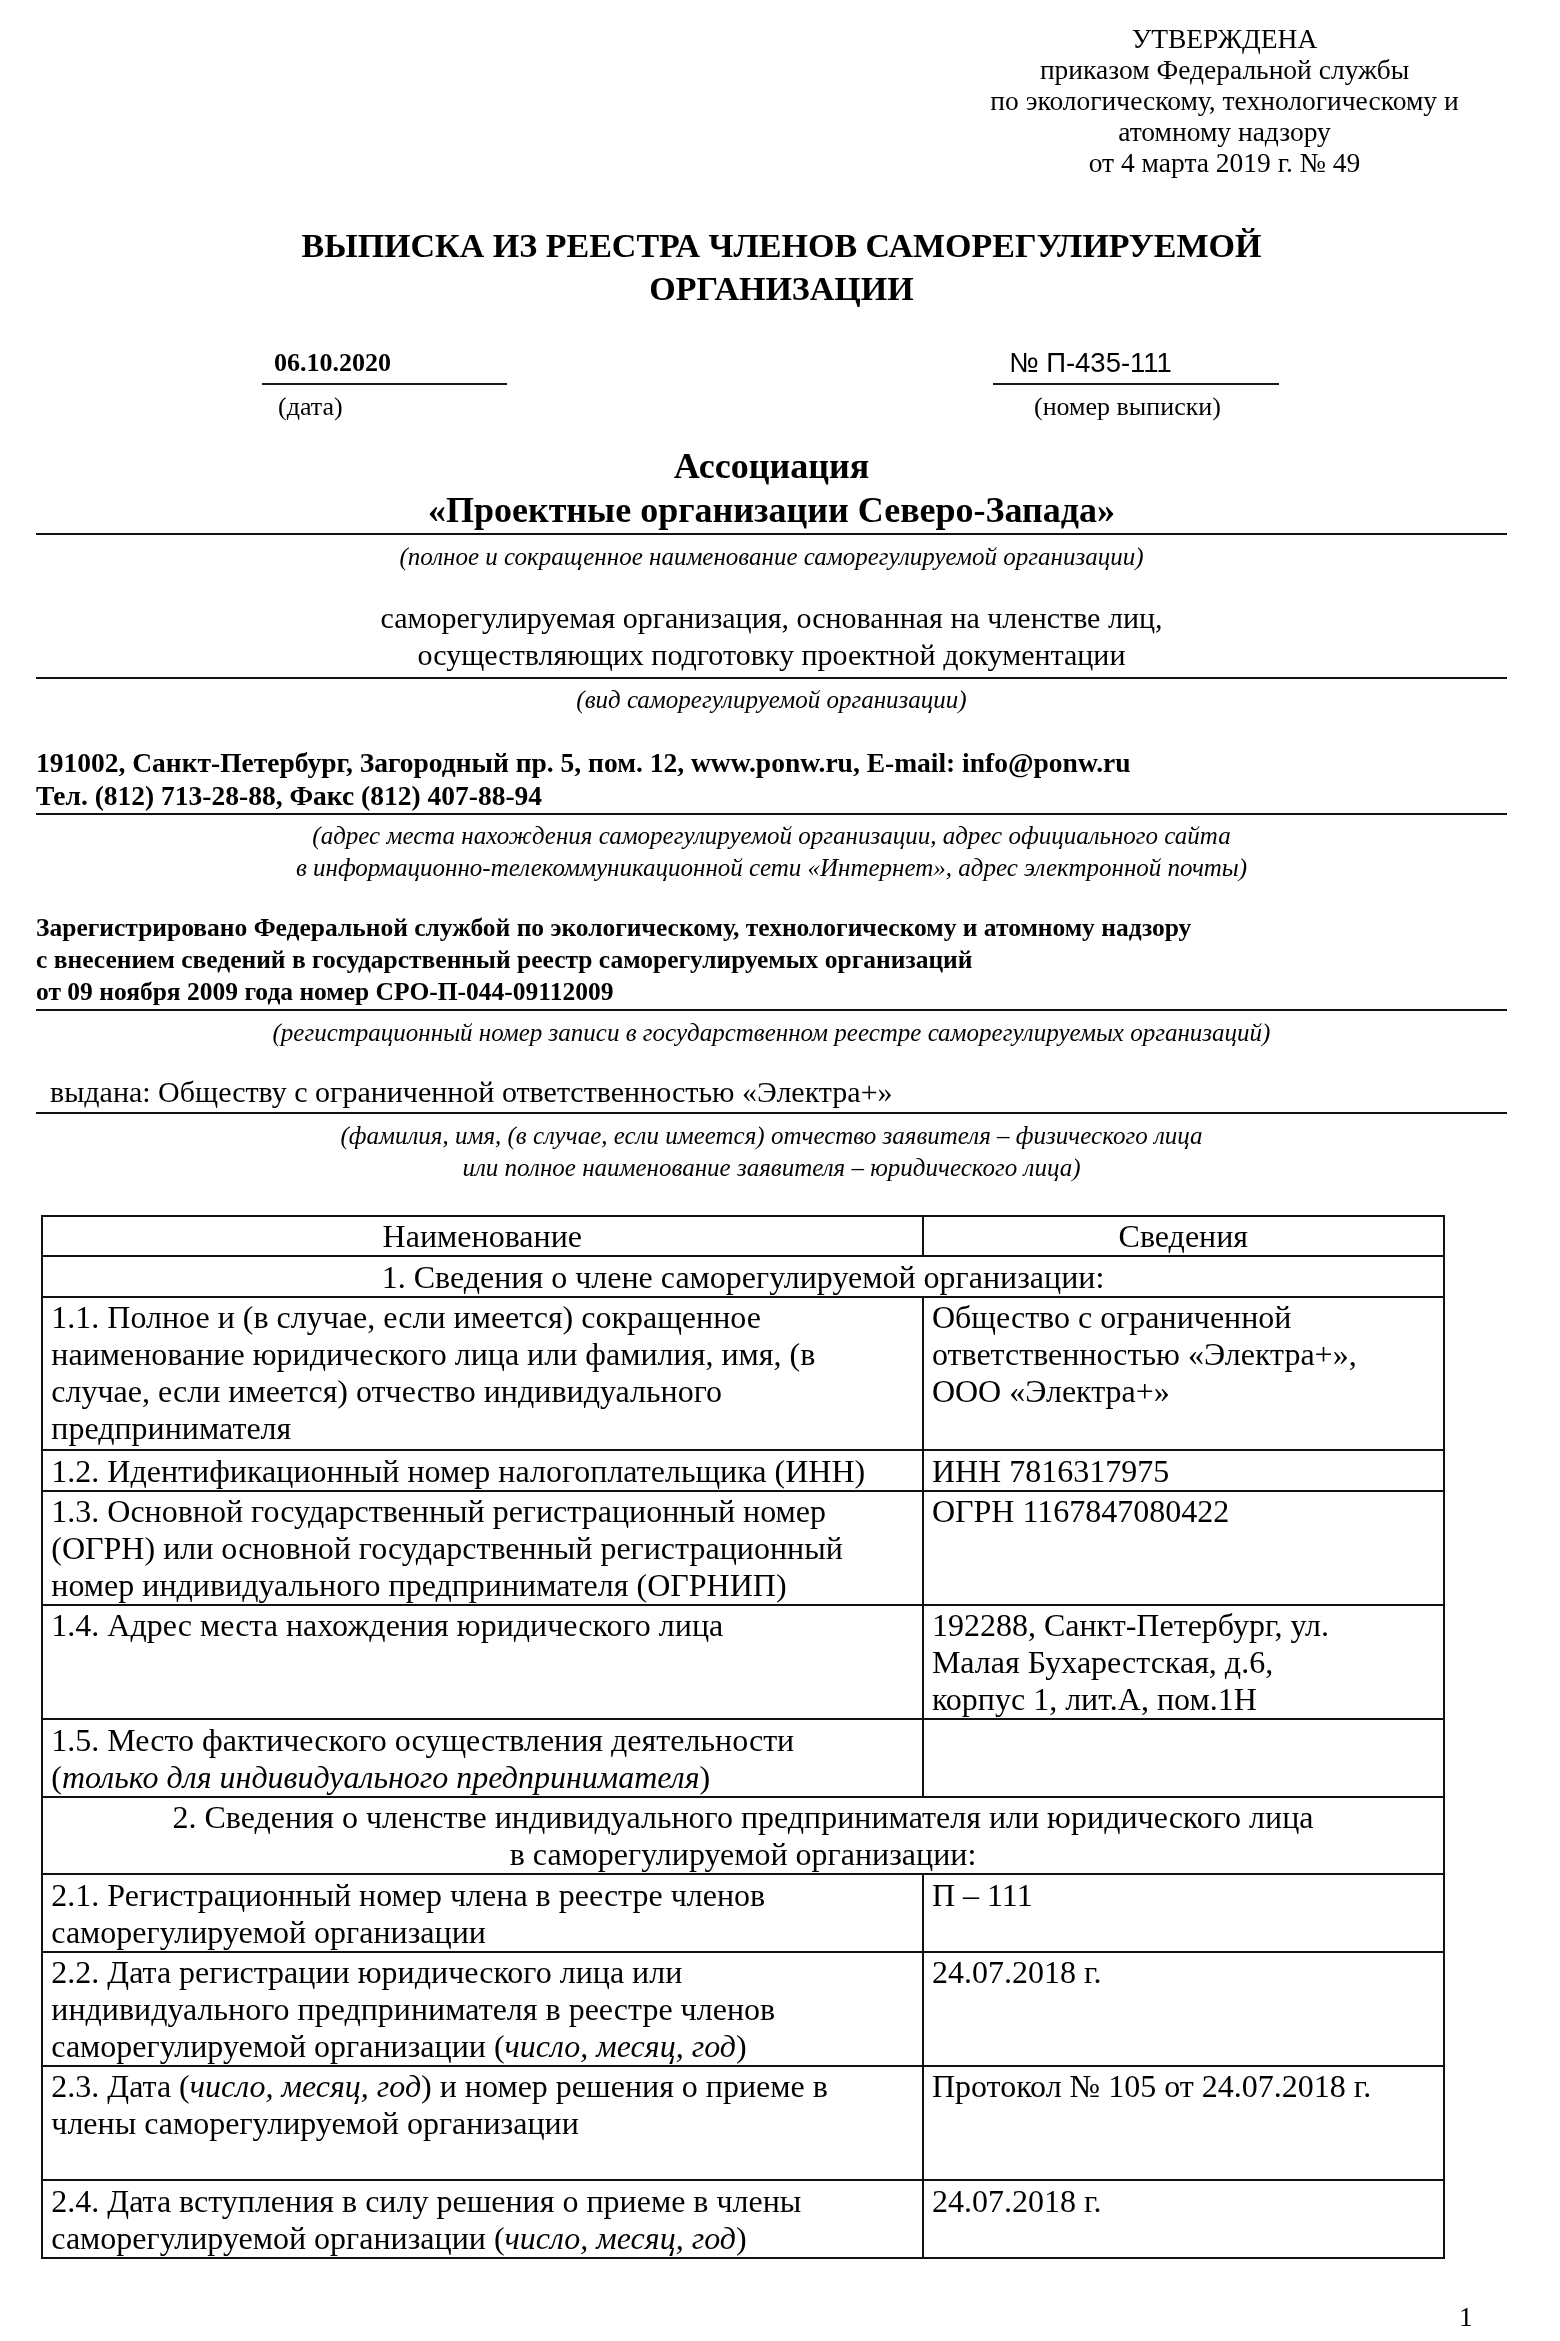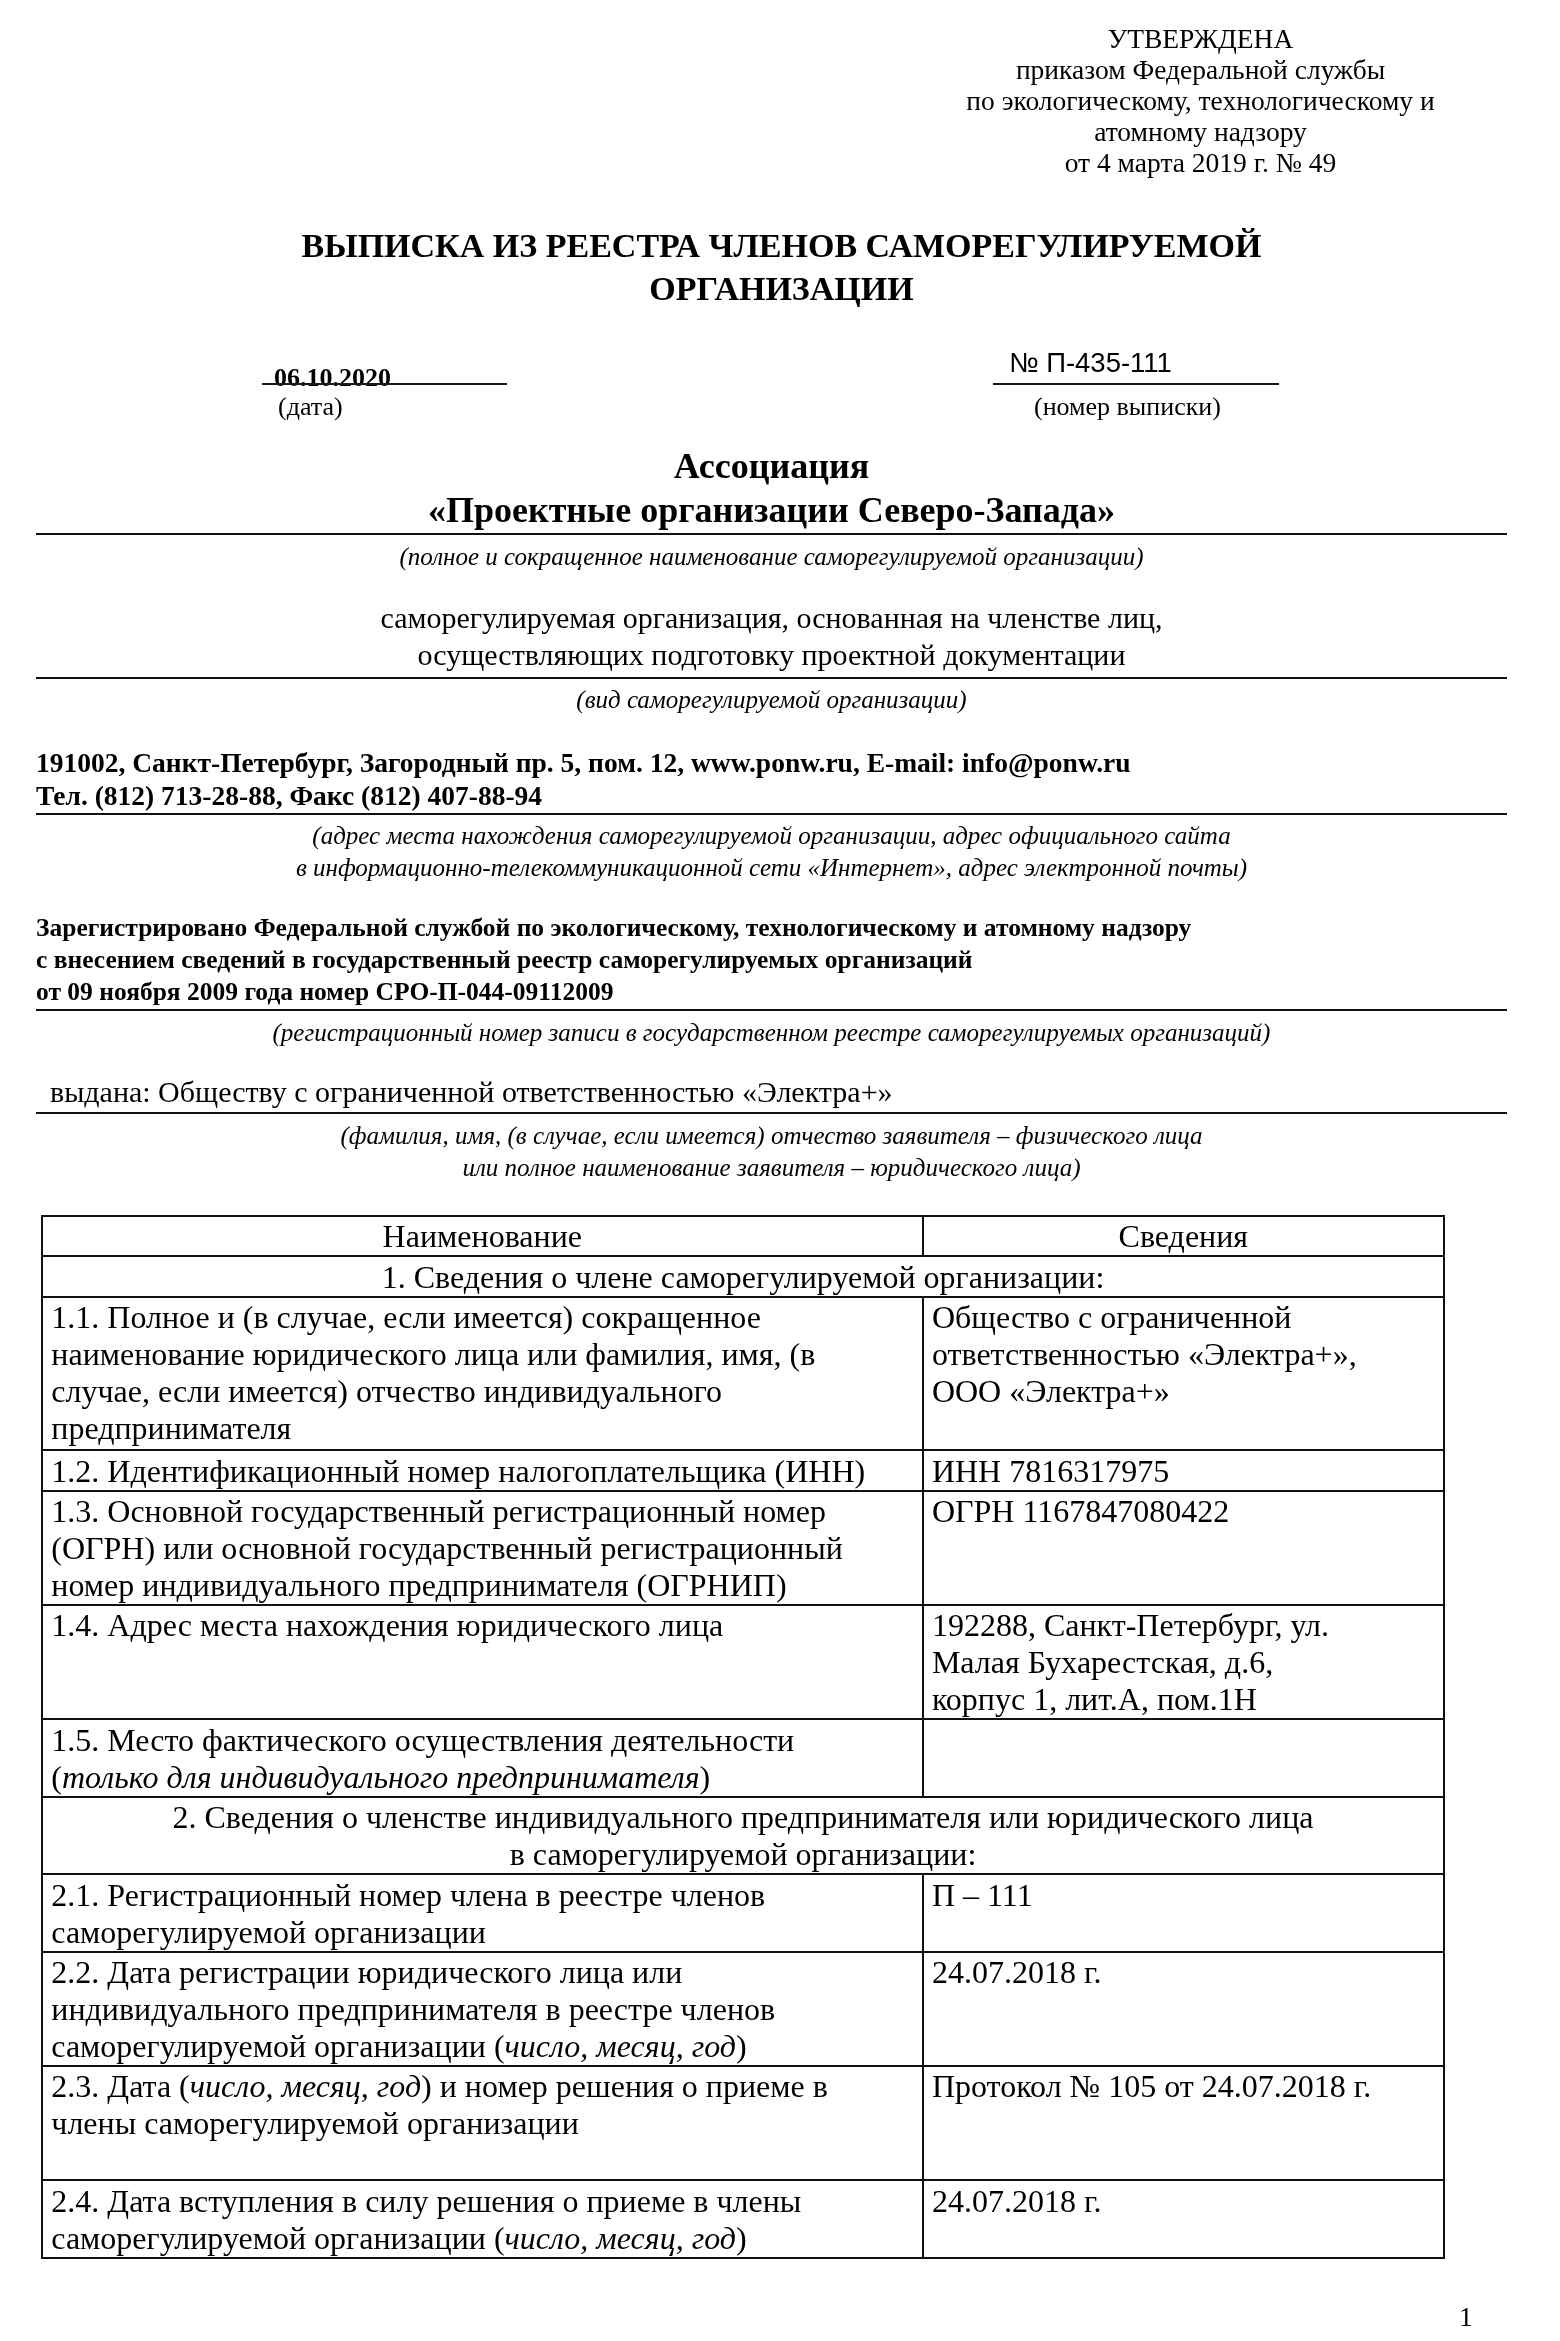--- a/index.html
+++ b/index.html
@@ -1,21 +1,21 @@
 <!DOCTYPE html>
 <html style="font-size:11px"><head>
 <meta charset="utf-8">
 <style>
   html, body { margin:0; padding:0; background:#ffffff; }
   body { width:1560px; height:2342px; position:relative; overflow:hidden;
          font-family:"Liberation Serif", "DejaVu Serif", serif; color:#000; }
   .abs { position:absolute; }
-  .approval { left:891px; top:23.4px; width:619px; font-size:27.5px; line-height:31px; text-align:center; }
+  .approval { left:915px; top:23.4px; width:619px; font-size:27.5px; line-height:31px; text-align:center; }
   .doc-title { left:138px; top:224px; width:1287px; font-size:34px; line-height:43px; font-weight:bold; text-align:center; }
-  .fieldval { font-size:26px; font-weight:bold;margin-top:15px; }
+  .fieldval { font-size:26px; font-weight:bold; }
   .fieldnum { font-family:"Liberation Sans", "DejaVu Sans", sans-serif; font-size:27.5px; font-weight:normal; }
   .fieldlbl { font-size:26px; }
   .uline { position:absolute; height:2.1px; background:#1a1a1a; }
   .rule { position:absolute; left:36px; width:1471px; height:2.1px; background:#111; }
   .caption { position:absolute; left:36px; width:1471px; text-align:center; font-style:italic; font-size:25px; line-height:32px; }
   .org-name { left:36px; width:1471px; text-align:center; font-weight:bold; font-size:36px; line-height:44px; }
   .org-type { left:36px; width:1471px; text-align:center; font-size:30px; line-height:37px; }
   .address { left:36px; width:1471px; text-align:left; font-weight:bold; font-size:27.5px; line-height:33px; }
   .registration { left:36px; width:1471px; text-align:left; font-weight:bold; font-size:25.5px; line-height:32px; }
   .issued { left:50px; top:1073px; font-size:30px; line-height:37px; }

